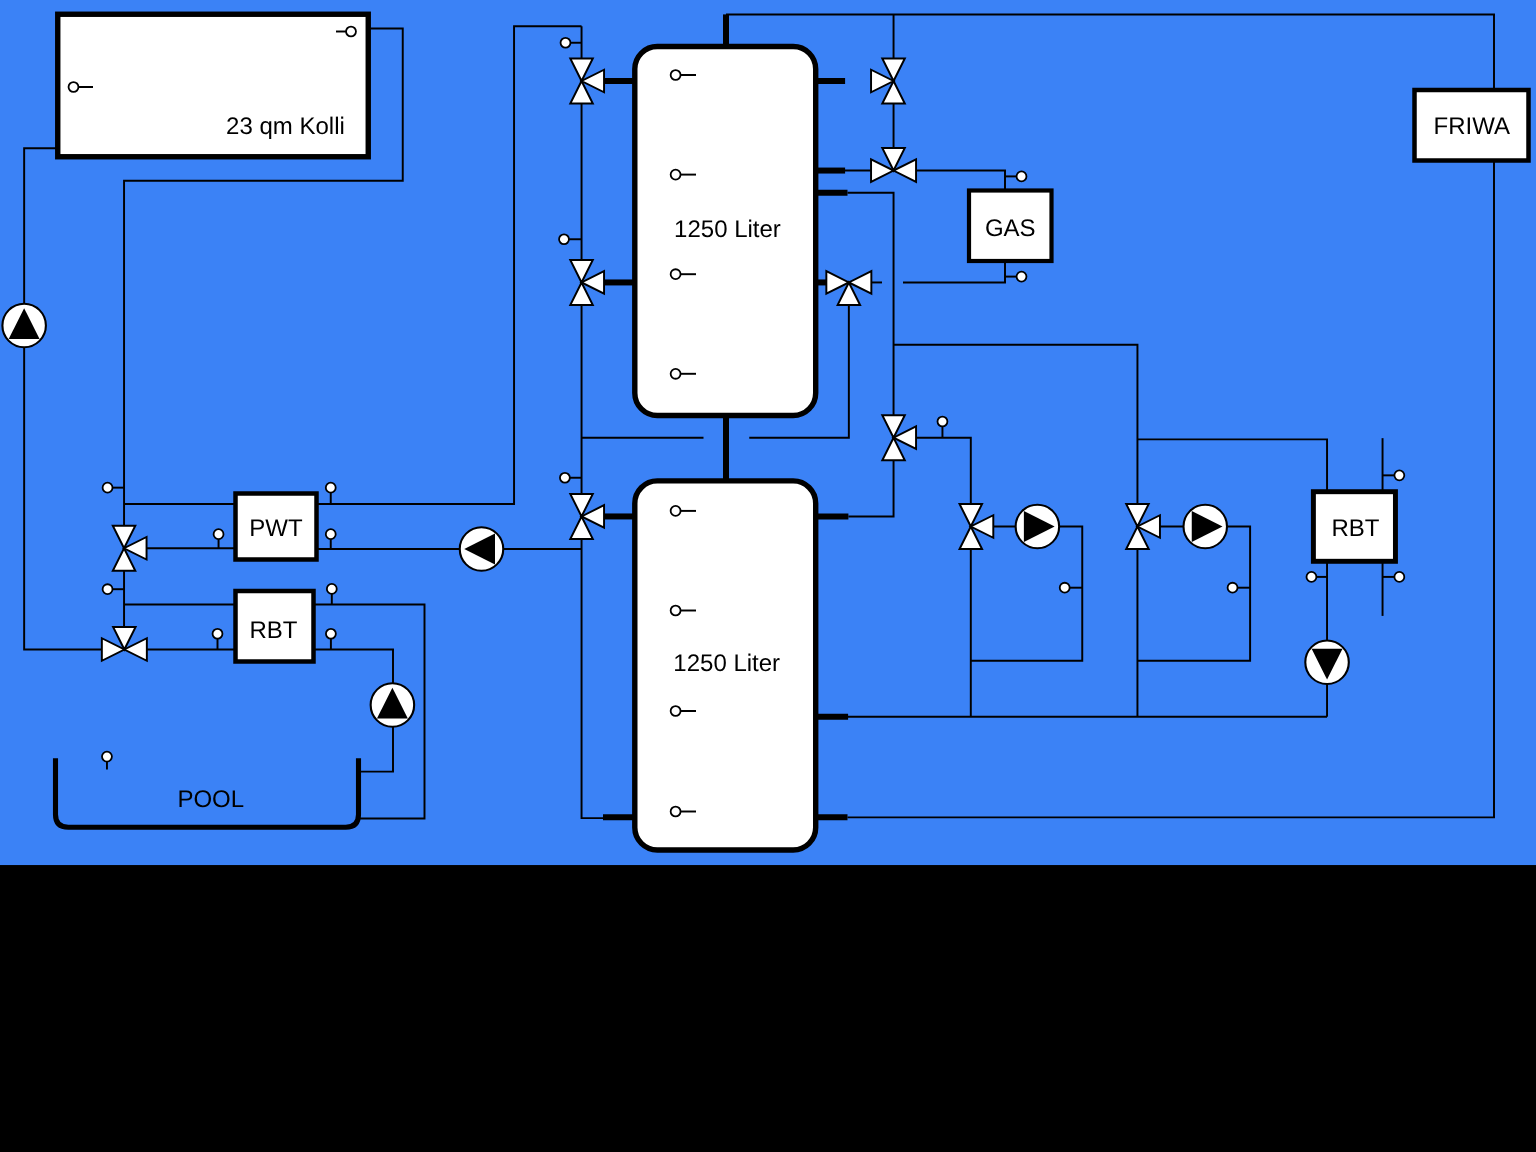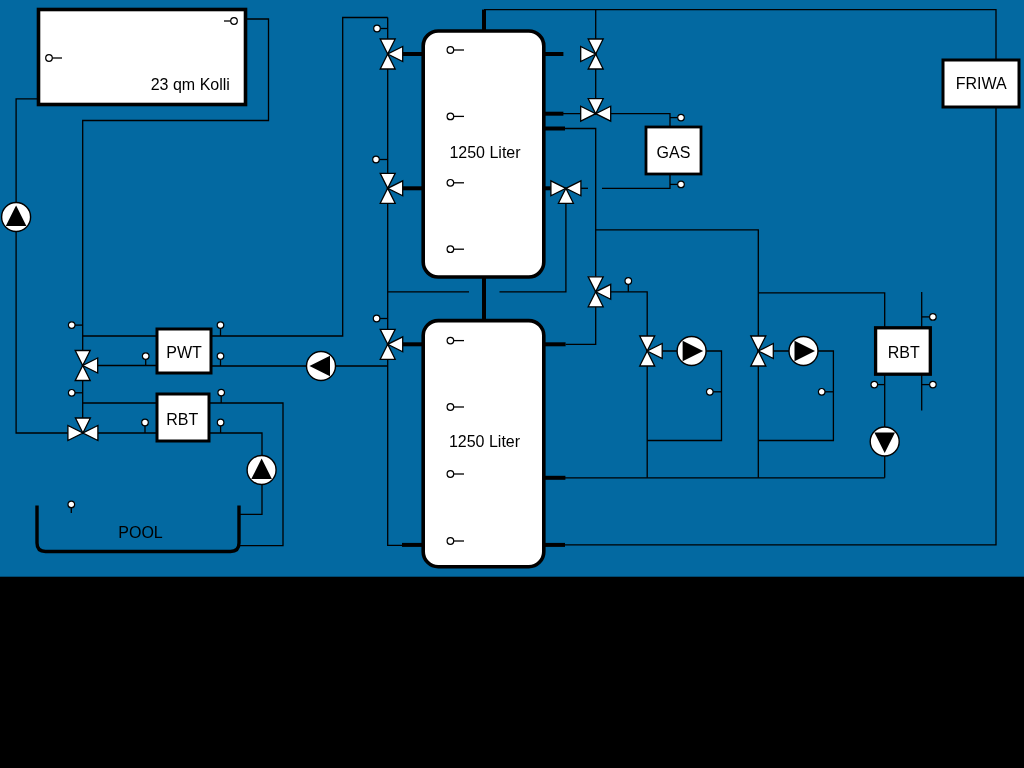--- a/index.html
+++ b/index.html
@@ -1,16 +1,16 @@
 <!DOCTYPE html>
 <html><head>
 <meta charset="utf-8">
 <style>
 html,body{margin:0;padding:0;background:#fff;}
-#stage{position:relative;width:1024px;height:768px;background:#0369a1;overflow:hidden;
+#stage{position:relative;width:1024px;height:768px;background:#3b82f6;overflow:hidden;
   font-family:"Liberation Sans",sans-serif;}
 svg{position:absolute;left:0;top:0;}
 text{font-family:"Liberation Sans",sans-serif;font-size:16px;fill:#000;}
 .thin{stroke:#000;stroke-width:1.3;fill:none;}
 .thk{stroke:#000;stroke-width:4;fill:none;}
 .sym{stroke:#000;stroke-width:1.3;fill:#fff;}
 </style>
 </head>
 <body>
 <div id="stage">

